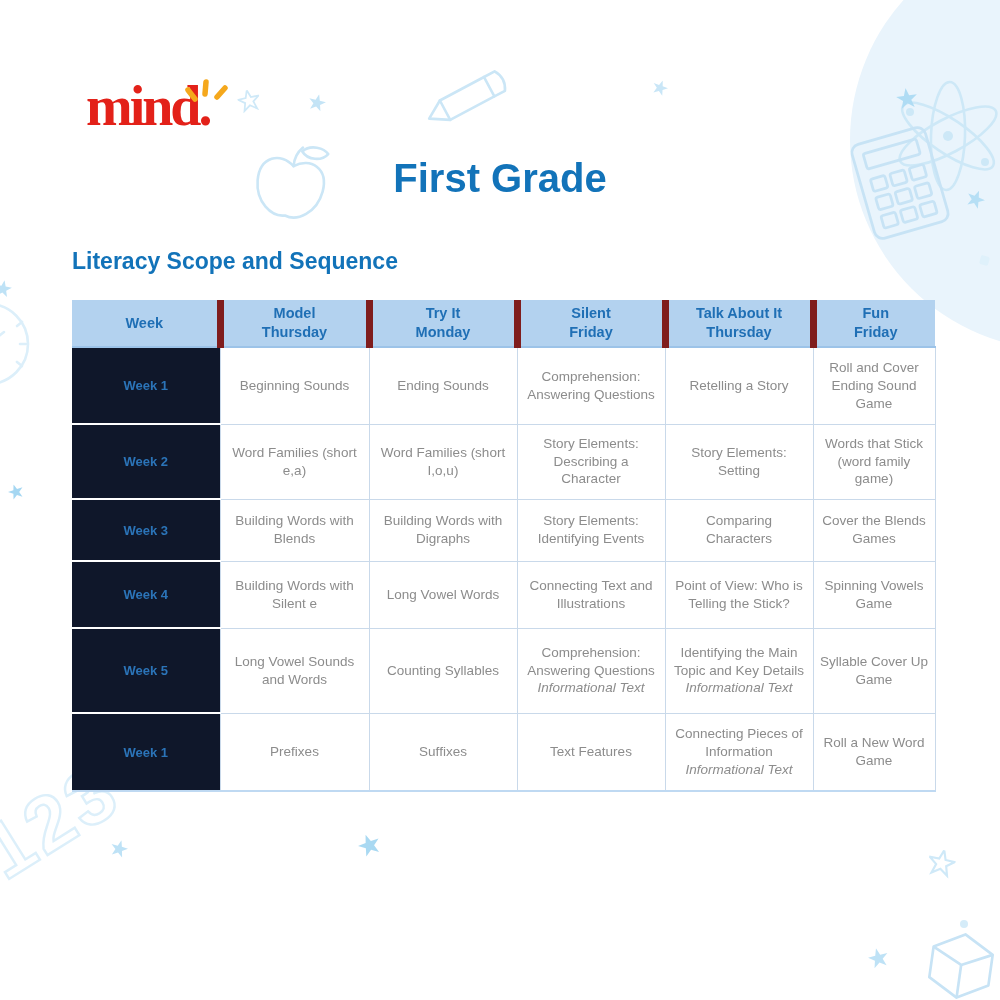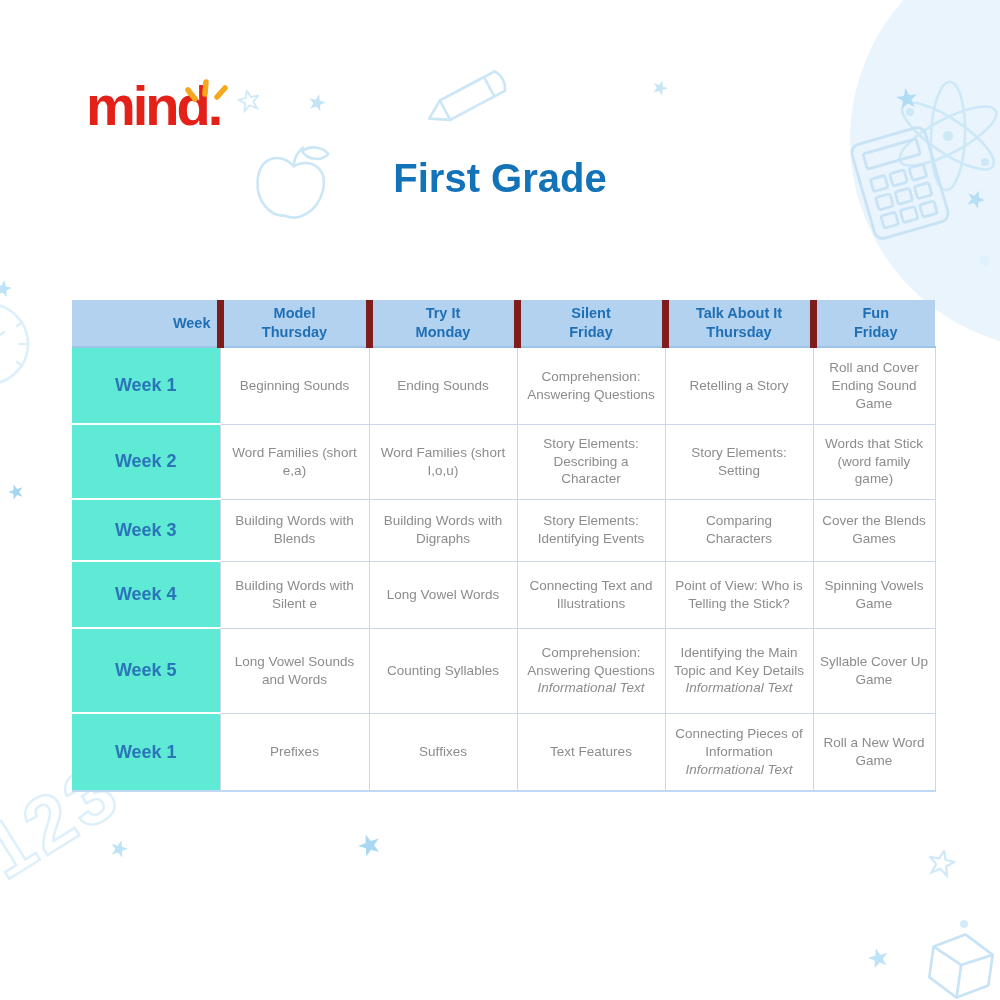--- a/index.html
+++ b/index.html
@@ -10,38 +10,38 @@
   .deco{position:absolute;pointer-events:none;}
   .blob{border-radius:50%;background:#E9F4FC;}
   .sqdot{background:#DFF1FB;border-radius:2px;}
   .dot{background:#D5ECF9;border-radius:50%;}
 
   
   .logo{position:absolute;left:28px;top:94px;line-height:1;}
   .logo-line1{position:relative;white-space:nowrap;}
   .logo-hand{font-size:56px;font-weight:bold;letter-spacing:-3px;color:#33A3DC;}
   .logo-2{font-size:63px;font-weight:bold;color:#F5A81C;position:relative;top:3px;}
-  .logo-line2{margin-top:-16px;margin-left:58px;white-space:nowrap;}
+  .logo-line2{margin-top:-16px;margin-left:58px;white-space:nowrap;font-family:Liberation Serif, serif;}
   .logo-mind{font-size:56px;font-weight:bold;letter-spacing:-3px;color:#E32119;}
   .rays{position:absolute;left:150px;top:-16px;}
 
   
   .title{position:absolute;left:0;top:156px;width:1000px;margin:0;text-align:center;
          font-size:40px;font-weight:bold;color:#1273B9;letter-spacing:0;}
   .section-title{position:absolute;left:72px;top:248px;margin:0;
          font-size:23px;font-weight:bold;color:#1273B9;}
 
   
   .schedule{position:absolute;left:72px;top:300px;width:863px;border-collapse:collapse;table-layout:fixed;}
   .schedule th,.schedule td{padding:3px 6px;text-align:center;vertical-align:middle;}
   .head-cell{background:#B3D2EF;color:#1F6FB5;font-size:14.5px;font-weight:bold;height:40px;
              border-left:7px solid #7f1d1d;border-bottom:2px solid #9CC3E8;line-height:1.3;}
-  .head-cell:first-child{border-left:none;text-align:right;}
+  .head-cell:first-child{border-left:none;}
   .head-cell span{display:block;}
-  .week-cell{background:#5eead4;color:#2B74B8;font-size:18px;font-weight:bold;
+  .week-cell{background:#0f172a;color:#2B74B8;font-size:13px;font-weight:bold;
              border-top:2px solid #fff;border-bottom:2px solid #fff;border-right:1px solid #C9D9EA;}
   .data-cell{background:#fff;color:#8C8C8C;font-size:13.5px;line-height:1.32;
              border:1px solid #C9D9EA;}
   .schedule tbody tr:last-child td{border-bottom:2px solid #BFD9F2;}
   .info-note{display:block;font-style:italic;}
   .schedule tbody tr:nth-child(1) td{height:69px;}
   .schedule tbody tr:nth-child(2) td{height:67px;}
   .schedule tbody tr:nth-child(3) td{height:54px;}
   .schedule tbody tr:nth-child(4) td{height:59px;}
   .schedule tbody tr:nth-child(5) td{height:77px;}
@@ -169,20 +169,21 @@
         <path d="M10 12 L17 21"></path>
         <path d="M47 10 L39 19"></path>
       </g>
     </svg>
     <div class="logo-line2">
       <span class="logo-mind">mind.</span>
     </div>
   </div>
 
   <h1 class="title">First Grade</h1>
+  <h2 class="section-title">Literacy Scope and Sequence</h2>
 
   <table class="schedule">
     <colgroup>
       <col style="width:148px">
         <col style="width:149px">
         <col style="width:148px">
       <col style="width:148px">
         <col style="width:148px">
         <col style="width:122px">
     </colgroup>

